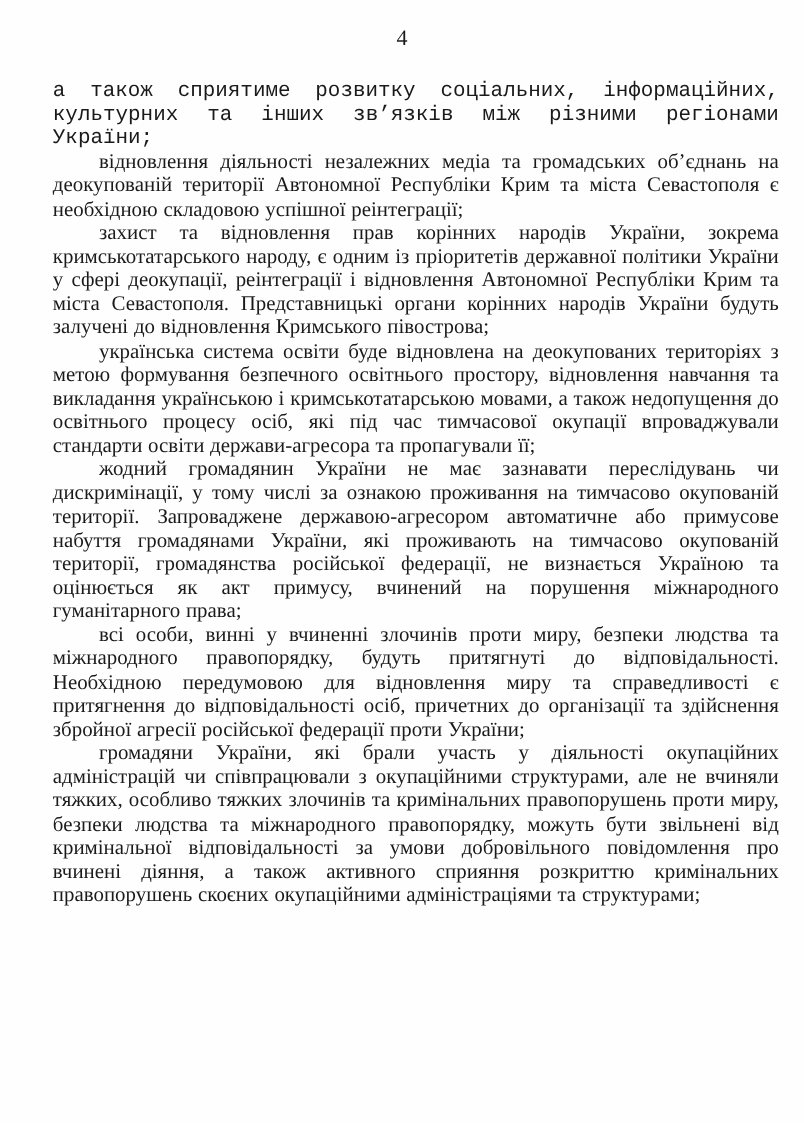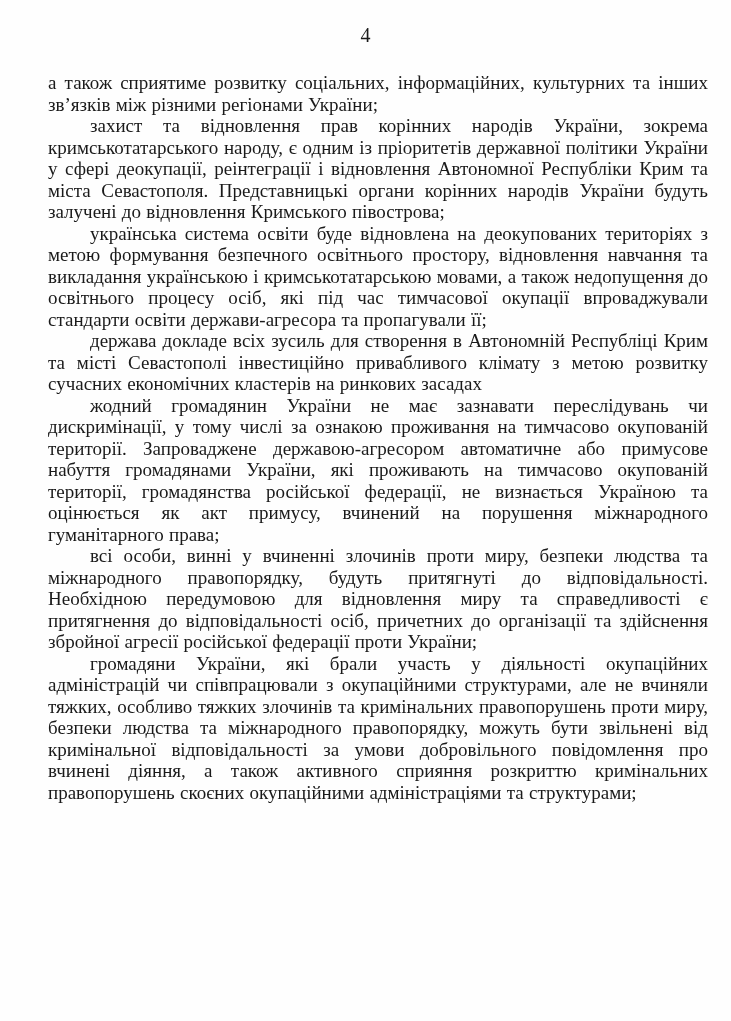--- a/index.html
+++ b/index.html
@@ -29,30 +29,31 @@
   .para {
     margin: 0;
     font-size: 19px;
     line-height: 21.5px;
     text-align: justify;
     text-indent: 42px;
     word-spacing: 0.5px;
   }
   .para.no-indent {
     text-indent: 0;
+    font-family: Liberation Mono, monospace;
   }
 </style>
 </head>
 <body>
 
 <div class="page">
   <div class="page-number">4</div>
 
   <div class="doc-body">
     <p class="para no-indent">а також сприятиме розвитку соціальних, інформаційних, культурних та інших зв’язків між різними регіонами України;</p>
+    <p class="para">відновлення діяльності незалежних медіа та громадських об’єднань на деокупованій території Автономної Республіки Крим та міста Севастополя є необхідною складовою успішної реінтеграції;</p>
     <p class="para">захист та відновлення прав корінних народів України, зокрема кримськотатарського народу, є одним із пріоритетів державної політики України у сфері деокупації, реінтеграції і відновлення Автономної Республіки Крим та міста Севастополя. Представницькі органи корінних народів України будуть залучені до відновлення Кримського півострова;</p>
     <p class="para">українська система освіти буде відновлена на деокупованих територіях з метою формування безпечного освітнього простору, відновлення навчання та викладання українською і кримськотатарською мовами, а також недопущення до освітнього процесу осіб, які під час тимчасової окупації впроваджували стандарти освіти держави-агресора та пропагували її;</p>
-    <p class="para">держава докладе всіх зусиль для створення в Автономній Республіці Крим та місті Севастополі інвестиційно привабливого клімату з метою розвитку сучасних економічних кластерів на ринкових засадах</p>
     <p class="para">жодний громадянин України не має зазнавати переслідувань чи дискримінації, у тому числі за ознакою проживання на тимчасово окупованій території. Запроваджене державою-агресором автоматичне або примусове набуття громадянами України, які проживають на тимчасово окупованій території, громадянства російської федерації, не визнається Україною та оцінюється як акт примусу, вчинений на порушення міжнародного гуманітарного права;</p>
     <p class="para">всі особи, винні у вчиненні злочинів проти миру, безпеки людства та міжнародного правопорядку, будуть притягнуті до відповідальності. Необхідною передумовою для відновлення миру та справедливості є притягнення до відповідальності осіб, причетних до організації та здійснення збройної агресії російської федерації проти України;</p>
     <p class="para">громадяни України, які брали участь у діяльності окупаційних адміністрацій чи співпрацювали з окупаційними структурами, але не вчиняли тяжких, особливо тяжких злочинів та кримінальних правопорушень проти миру, безпеки людства та міжнародного правопорядку, можуть бути звільнені від кримінальної відповідальності за умови добровільного повідомлення про вчинені діяння, а також активного сприяння розкриттю кримінальних правопорушень скоєних окупаційними адміністраціями та структурами;</p>
   </div>
 </div>
 
 </body></html>

